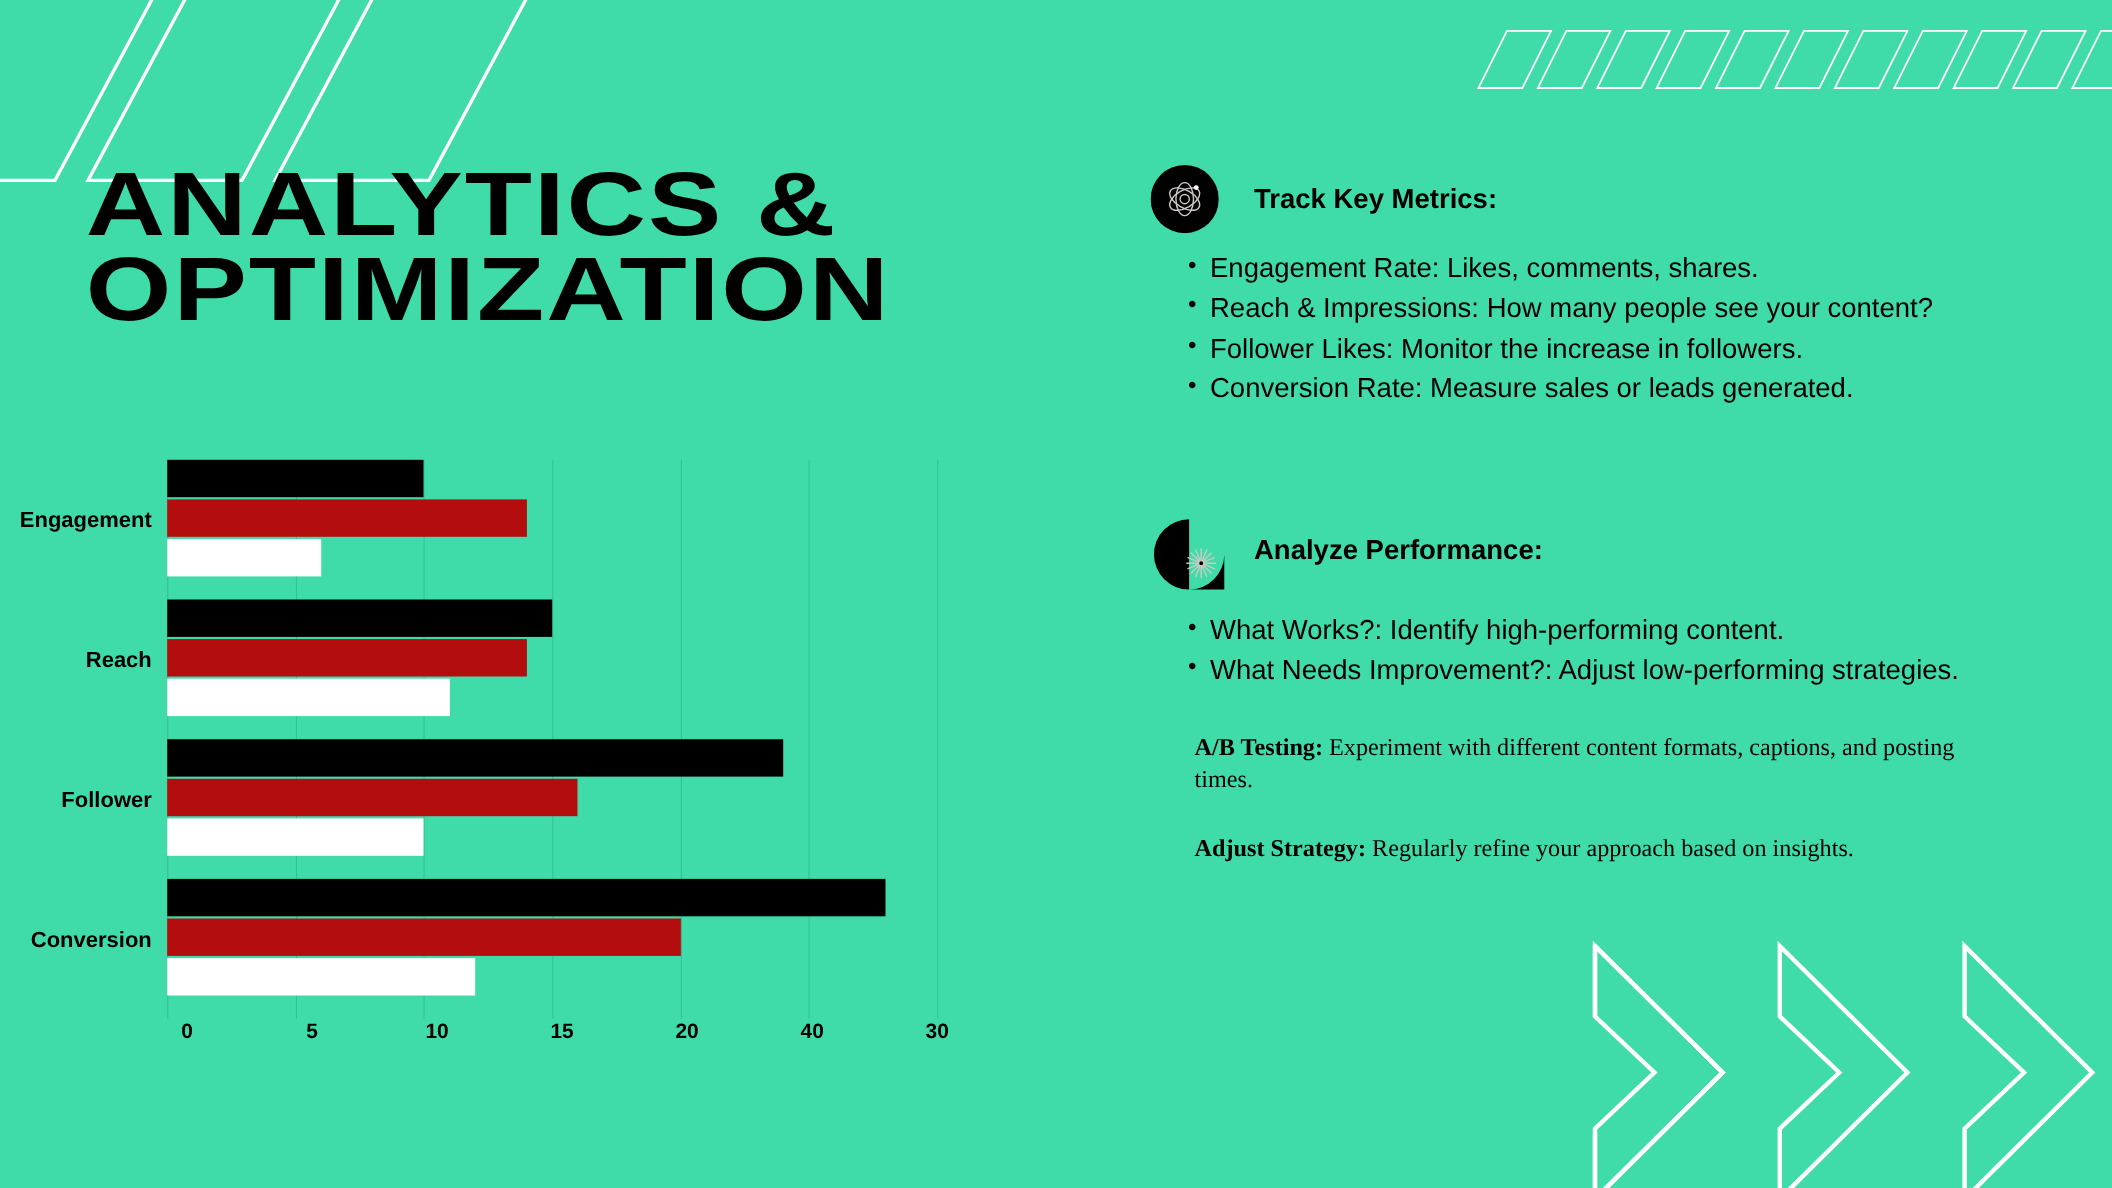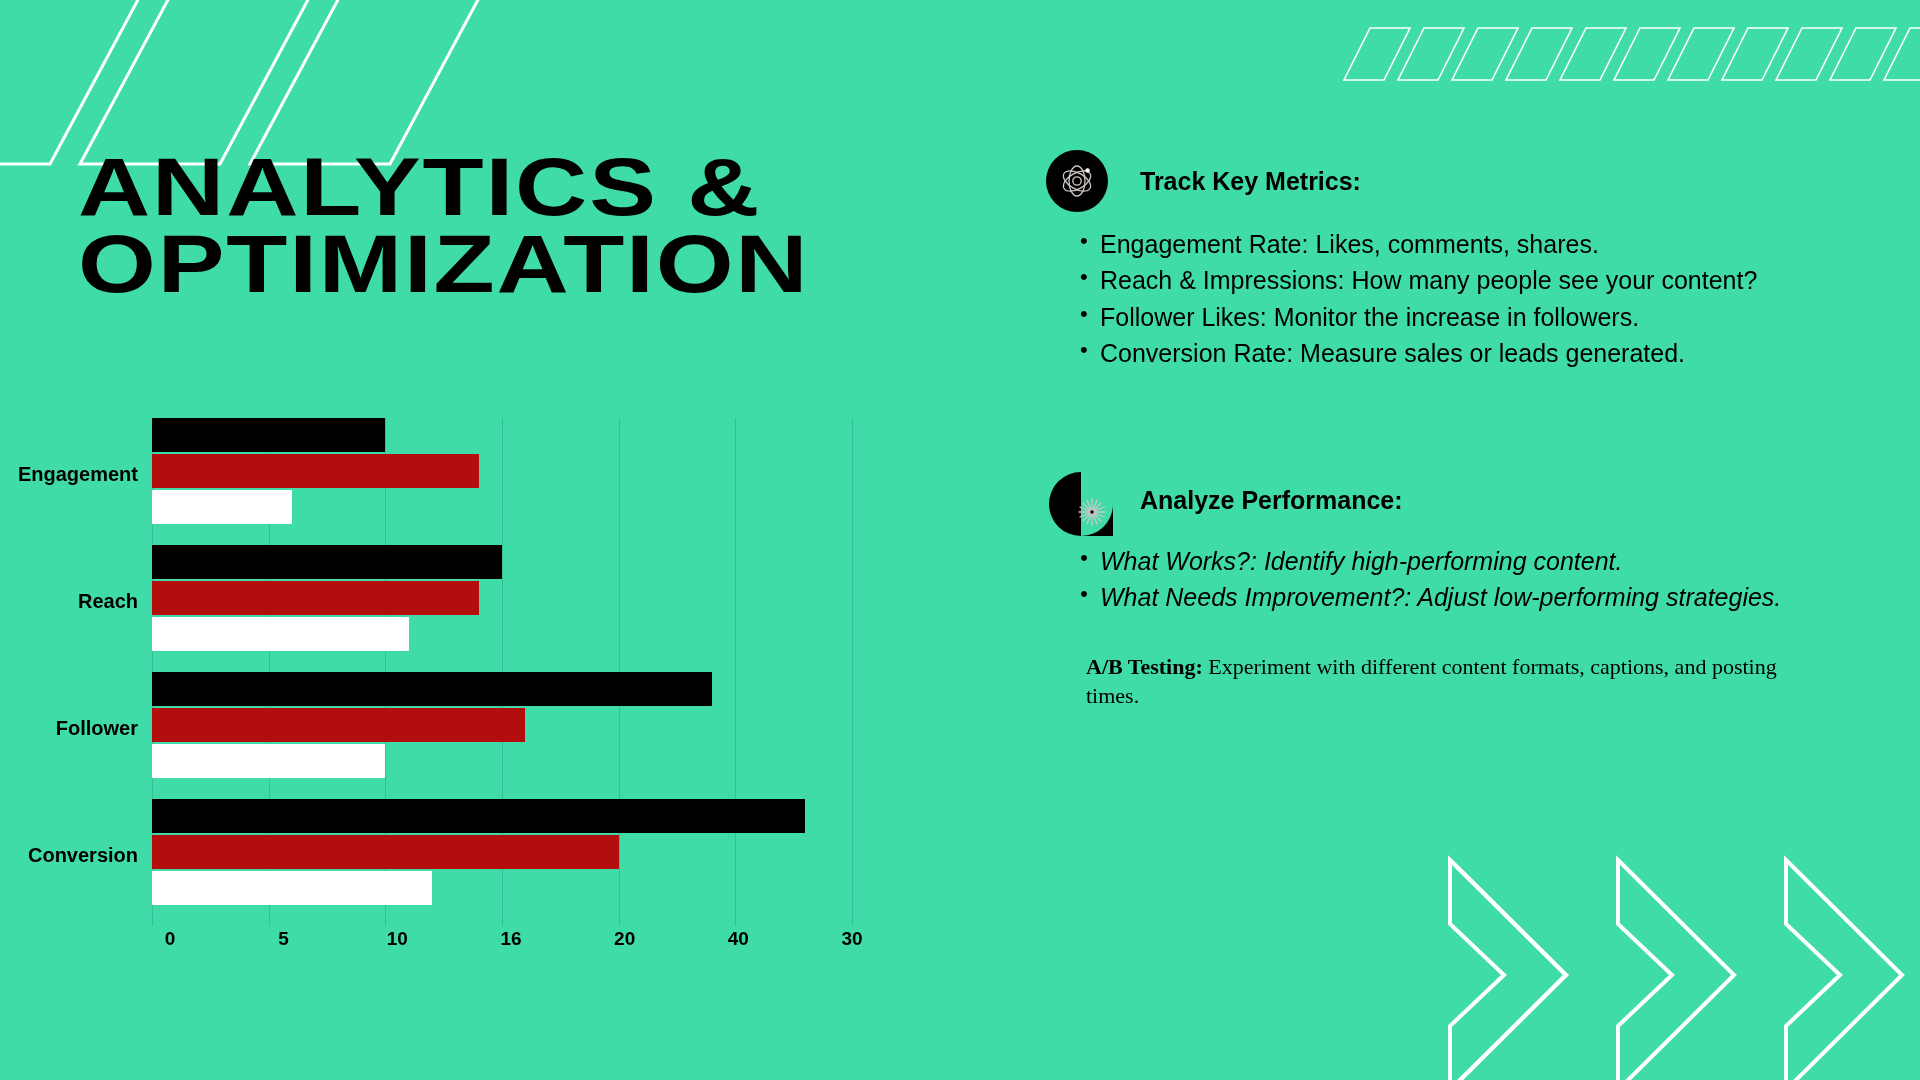--- a/index.html
+++ b/index.html
@@ -179,21 +179,21 @@
     margin: 0;
     padding-left: 40px;
     font-size: 22px;
     line-height: 1.32;
     color: #000;
     max-width: 700px;
     font-family: Liberation Serif, serif;
   }
   .para b { font-weight: bold; }
   #section-analyze { margin-top: 100px; }
-  #bullets-analyze { margin-top: 14px; font-style: italic; }
+  #bullets-analyze { margin-top: 26px; }
   #para-ab { margin-top: 38px; }
   #para-adjust { margin-top: 34px; }
 </style>
 </head>
 <body>
 
 <div id="slide">
 
   <svg class="deco" id="deco-slashes-topleft" viewBox="0 0 560 175" fill="none" stroke="#ffffff" stroke-width="3">
     <path d="M60 2 L200 2 L110 170 L-30 170 Z"></path>
@@ -262,21 +262,21 @@
           <div class="cat-label">Conversion</div>
           <div class="bar s0" title="Conversion — Series 1: 28" style="width: 93.3333%; background: rgb(0, 0, 0);"></div>
           <div class="bar s1" title="Conversion — Series 2: 20" style="width: 66.6667%; background: rgb(179, 13, 13);"></div>
           <div class="bar s2" title="Conversion — Series 3: 12" style="width: 40%; background: rgb(255, 255, 255);"></div>
         </div>
       </div>
     <div id="chart-xaxis">
         <div class="xtick" style="left: 0%;">0</div>
         <div class="xtick" style="left: 16.6667%;">5</div>
         <div class="xtick" style="left: 33.3333%;">10</div>
-        <div class="xtick" style="left: 50%;">16</div>
+        <div class="xtick" style="left: 50%;">15</div>
         <div class="xtick" style="left: 66.6667%;">20</div>
         <div class="xtick" style="left: 83.3333%;">40</div>
         <div class="xtick" style="left: 100%;">30</div>
       </div>
   </div>
 
   <div id="right-panel">
 
     <div class="section" id="section-track">
       <div class="section-header">
@@ -322,16 +322,19 @@
         </div>
         <div class="section-title">Analyze Performance:</div>
       </div>
       <ul class="bullets" id="bullets-analyze">
         <li>What Works?: Identify high-performing content.</li>
         <li>What Needs Improvement?: Adjust low-performing strategies.</li>
       </ul>
       <p class="para" id="para-ab">
         <b>A/B Testing:</b><span> Experiment with different content formats, captions, and posting times.</span>
       </p>
+      <p class="para" id="para-adjust">
+        <b>Adjust Strategy:</b><span> Regularly refine your approach based on insights.</span>
+      </p>
     </div>
 
   </div>
 </div>
 
 </body></html>

